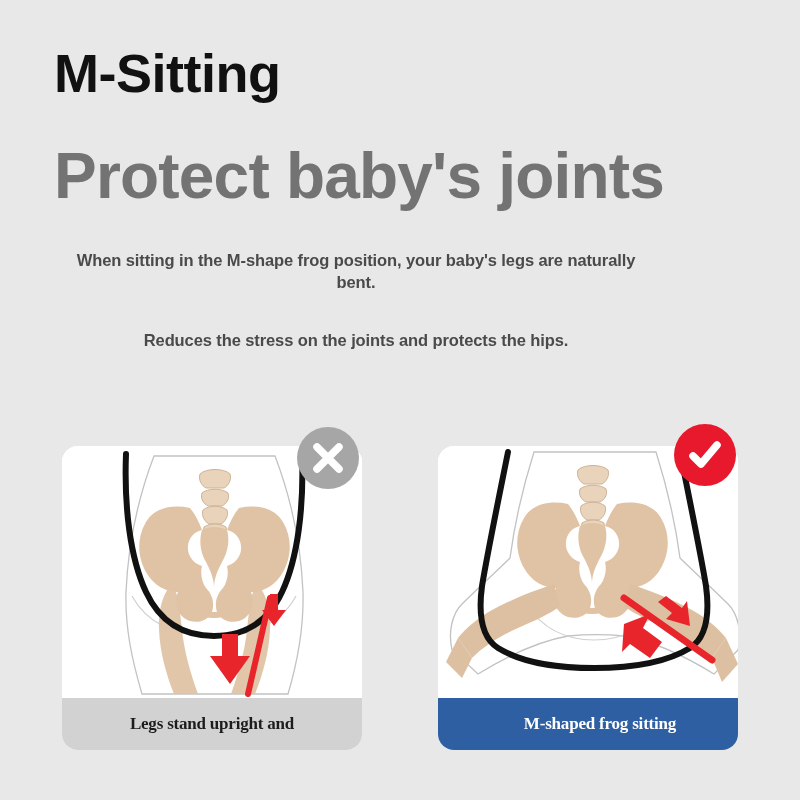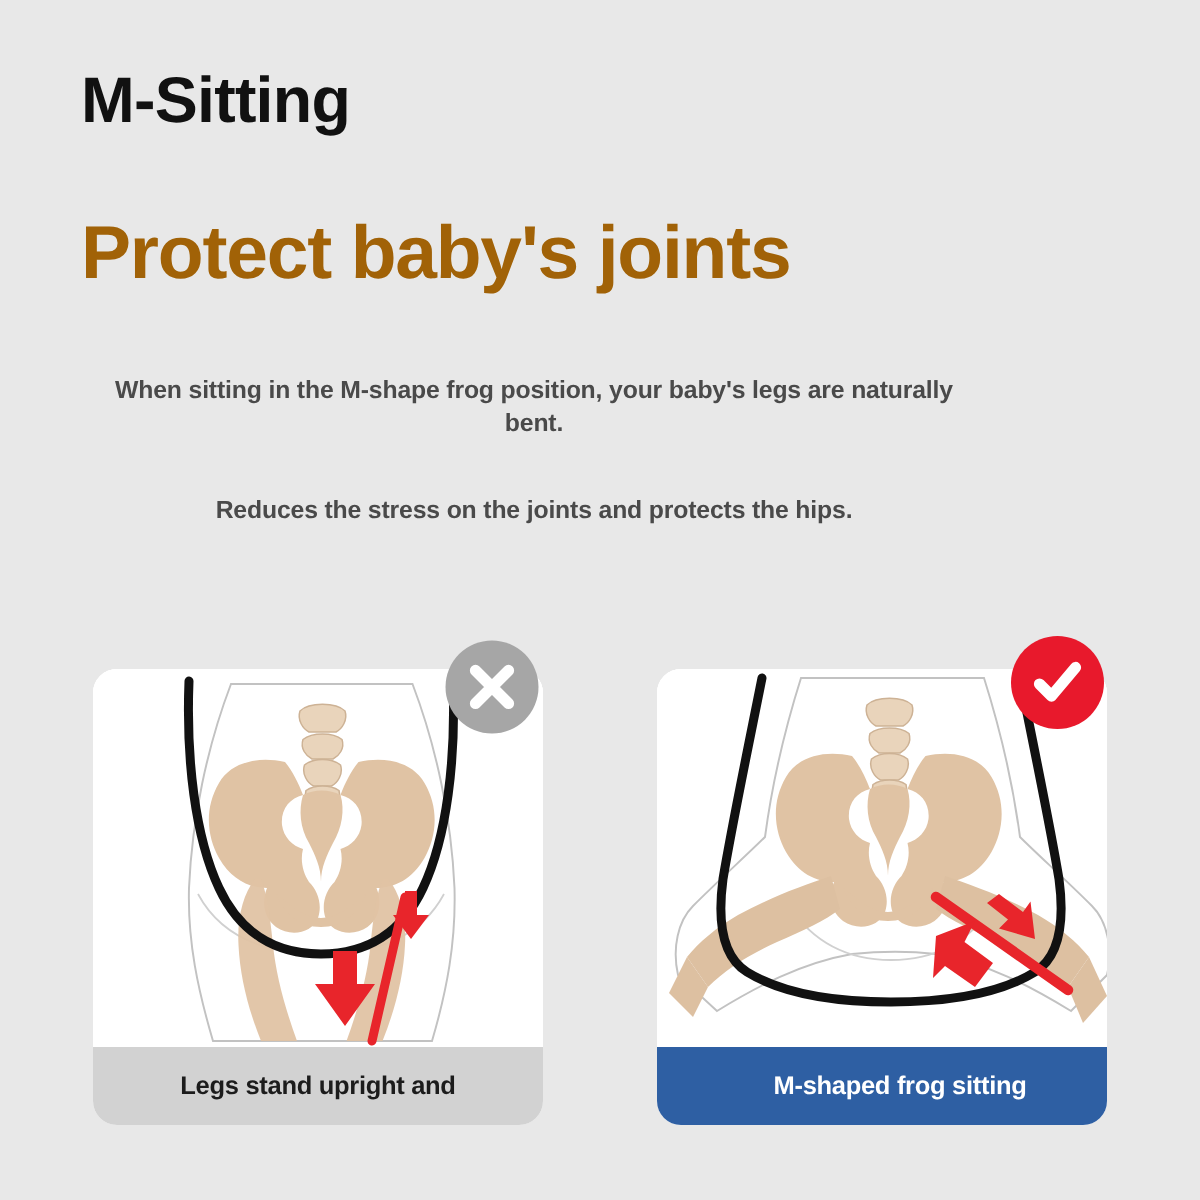--- a/index.html
+++ b/index.html
@@ -18,34 +18,34 @@
   .page {
     position: absolute;
     inset: 0;
   }
 
   
   .title-main {
     position: absolute;
     left: 54px;
     top: 44px;
-    font-size: 43px;
+    font-size: 54px;
     font-weight: 700;
     color: #111111;
     letter-spacing: -0.5px;
     line-height: 1.1;
     white-space: nowrap;
   }
   .title-sub {
     position: absolute;
     left: 54px;
     top: 141px;
-    font-size: 50px;
+    font-size: 64px;
     font-weight: 700;
-    color: #a16207;
+    color: #737373;
     letter-spacing: -0.8px;
     line-height: 1.1;
     white-space: nowrap;
   }
 
   
   .body-block {
     position: absolute;
     left: 56px;
     top: 250px;
@@ -63,20 +63,21 @@
     margin-top: 36px;
   }
 
   
   .cards {
     position: absolute;
     left: 0;
     top: 0;
     width: 800px;
     height: 720px;
+    font-family: Liberation Serif, serif;
   }
   .card {
     position: absolute;
     top: 446px;
     width: 300px;
     height: 304px;
     border-radius: 16px;
     overflow: hidden;
     background: #ffffff;
   }

